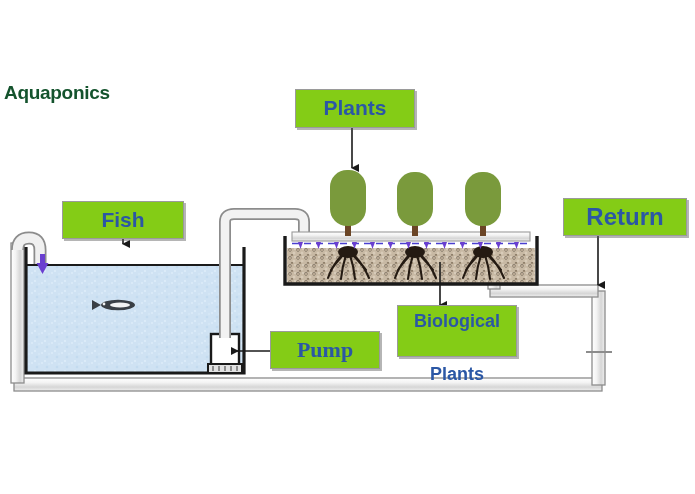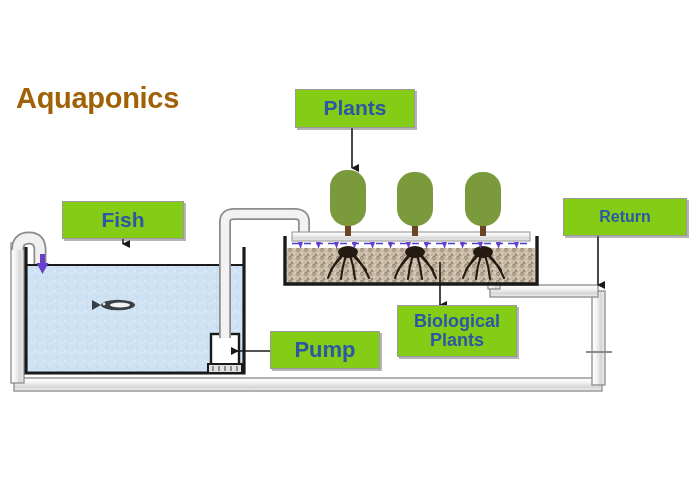--- a/index.html
+++ b/index.html
@@ -20,31 +20,31 @@
     box-shadow:2px 2px 0 rgba(90,90,90,.45);
     display:flex;align-items:center;justify-content:center;
     color:#2b57a5;
     font-weight:bold;
     text-align:center;
     line-height:1.05;
     box-sizing:border-box;
   }
   #title{
     position:absolute;
-    left:16px;top:82px;
-    font-size:29px;font-weight:bold;
-    color:#a16207;
+    left:4px;top:82px;
+    font-size:19px;font-weight:bold;
+    color:#14532d;
     letter-spacing:-0.3px;
   }
   #lbl-fish{left:62px;top:173px;width:122px;height:38px;font-size:21px;margin-top:28px;}
   #lbl-plants{left:295px;top:89px;width:120px;height:39px;font-size:21px;}
-  #lbl-return{left:563px;top:198px;width:124px;height:38px;font-size:16px;}
-  #lbl-pump{left:270px;top:331px;width:110px;height:38px;font-size:22px;}
+  #lbl-return{left:563px;top:198px;width:124px;height:38px;font-size:24px;}
+  #lbl-pump{left:270px;top:331px;width:110px;height:38px;font-size:22px;font-family:Liberation Serif, serif;}
   #lbl-biofilter{left:397px;top:305px;width:120px;height:52px;font-size:18px;flex-direction:column;}
-  #lbl-biofilter span{display:block;}
+  #lbl-biofilter span{display:block;margin-top:34px;}
 </style>
 </head>
 <body>
 
 <div id="stage">
 
   <svg id="svgroot" width="695" height="494" viewBox="0 0 695 494">
     <defs>
       <linearGradient id="pipeGrad" x1="0" y1="0" x2="0" y2="1">
         <stop offset="0%" stop-color="#ffffff"></stop>

